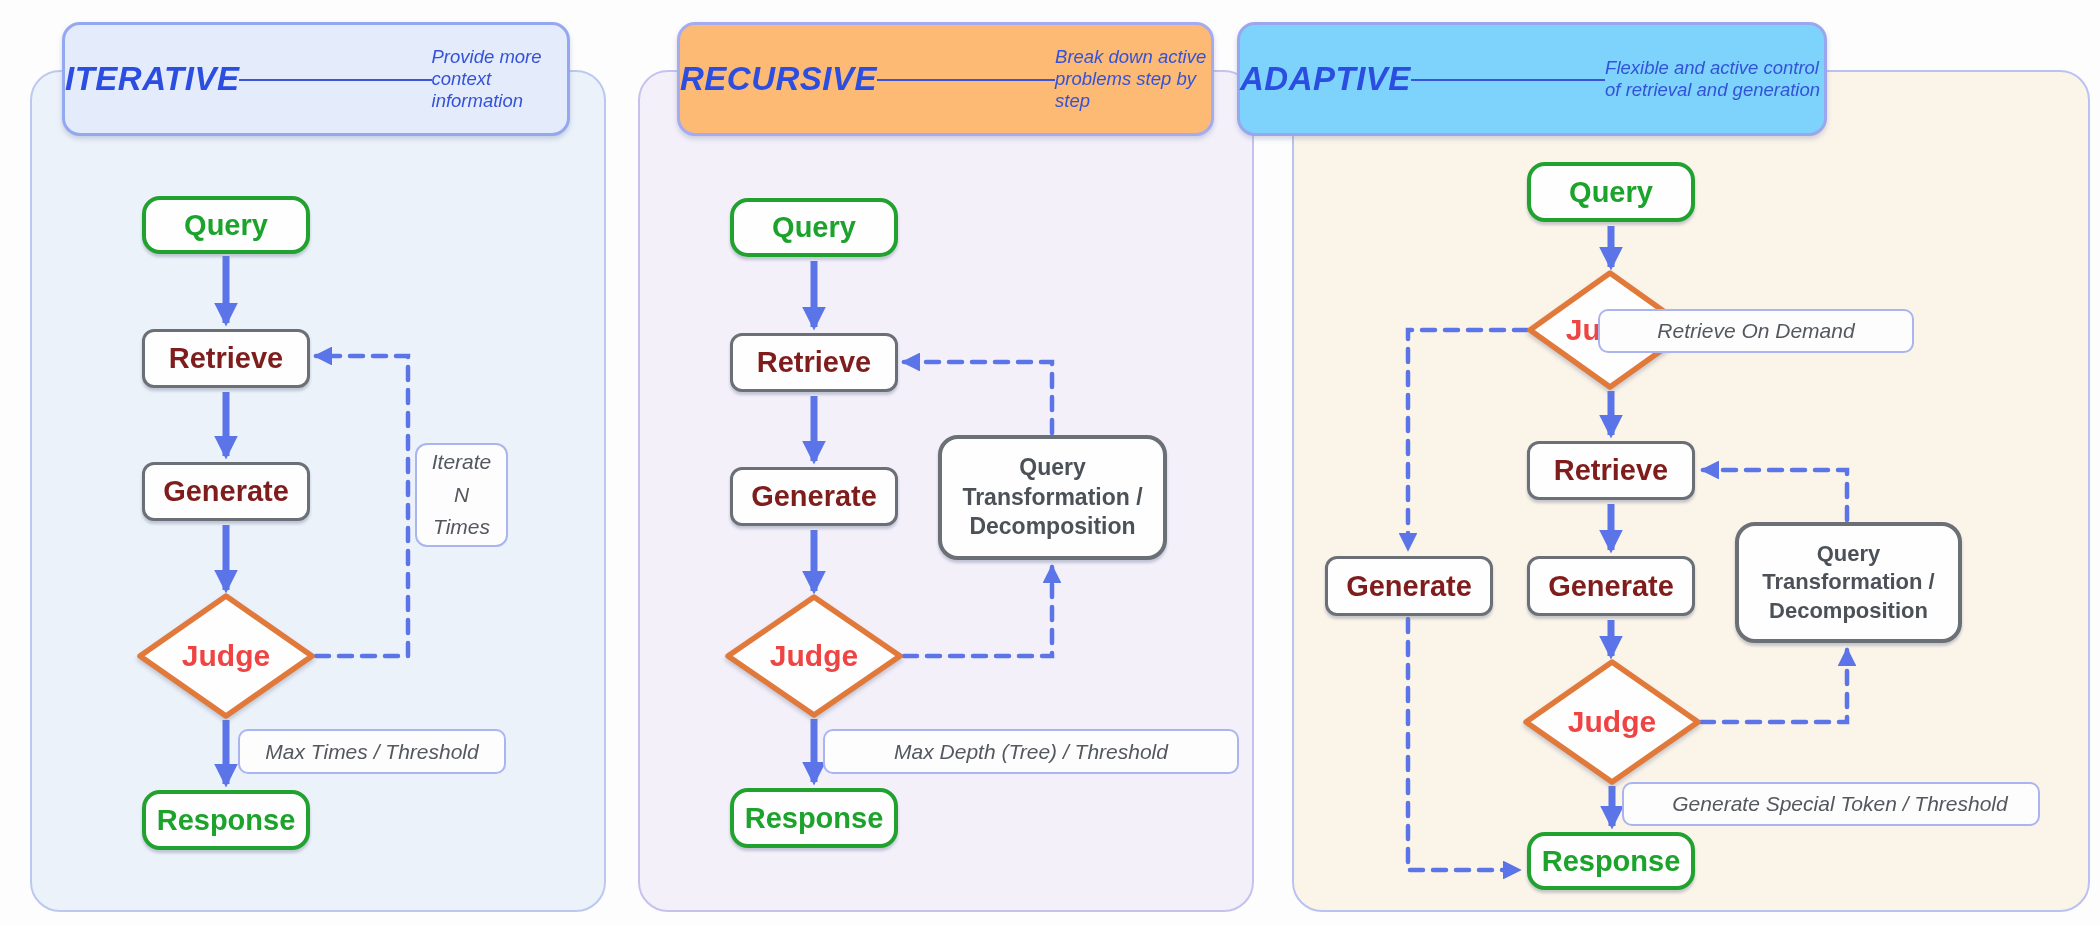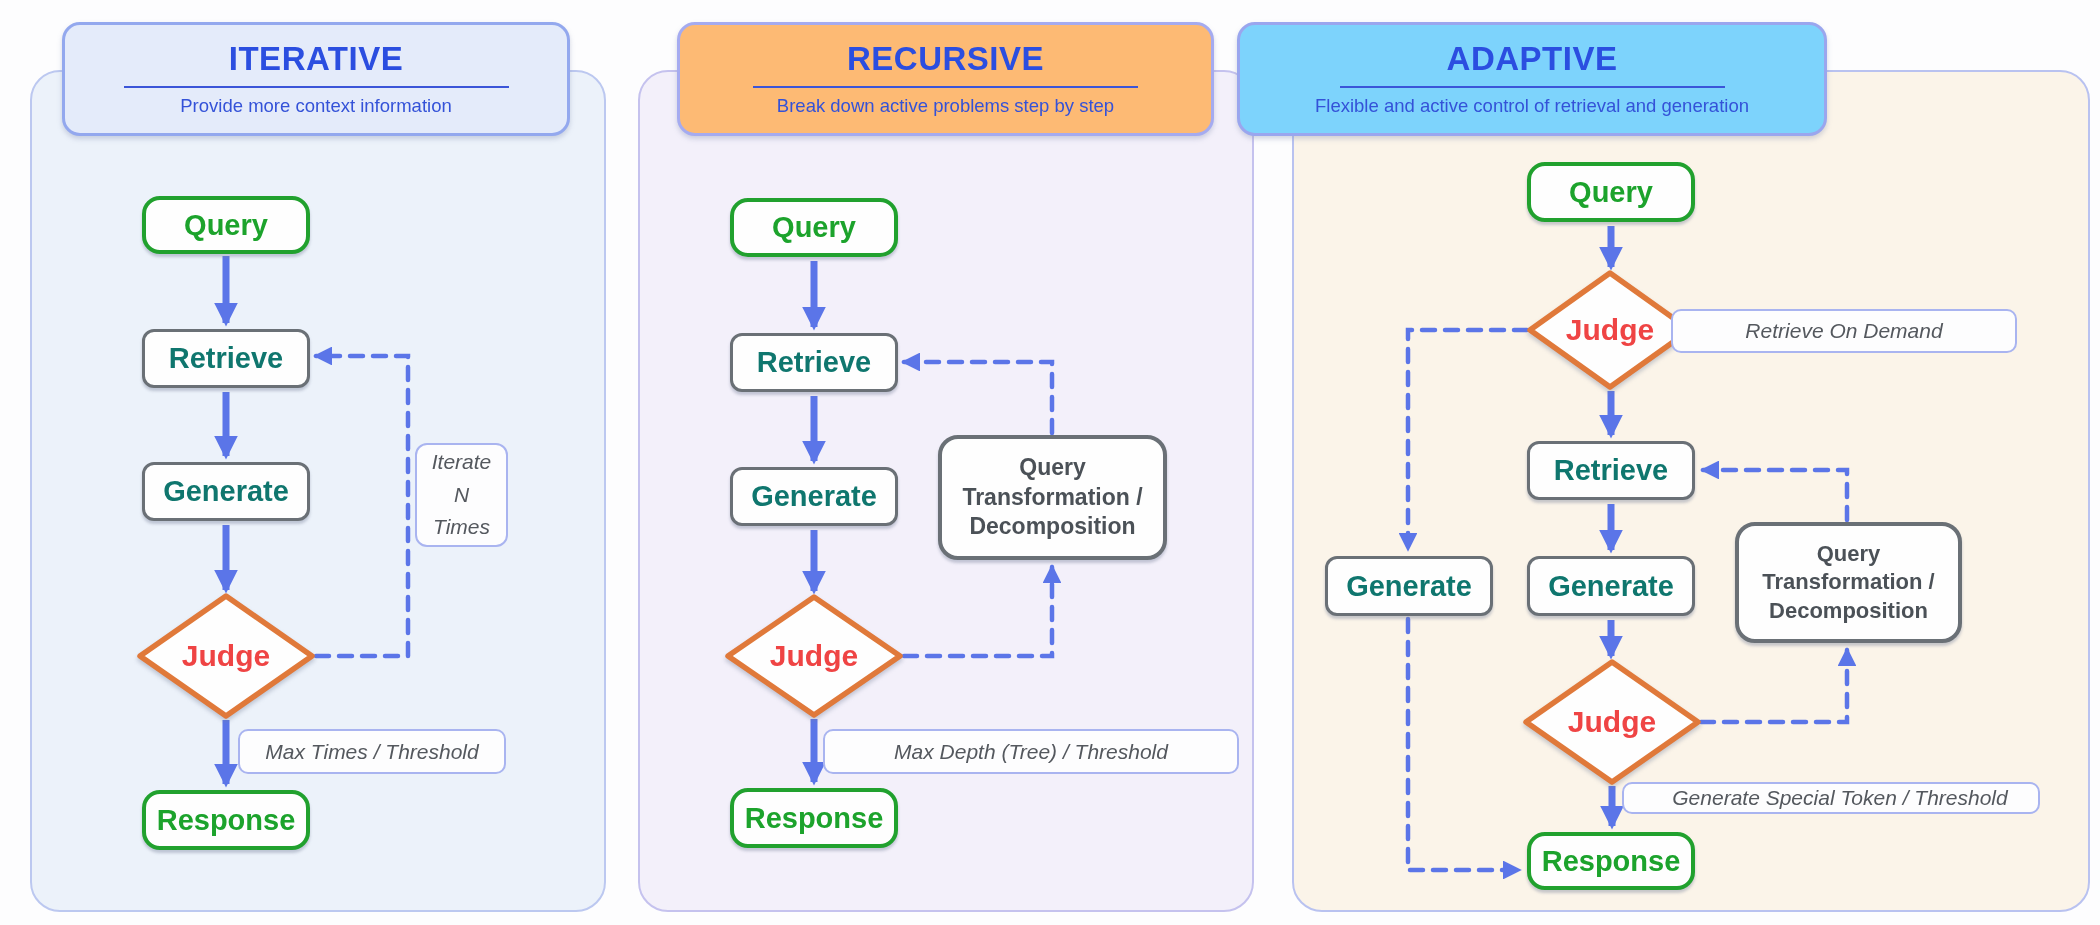--- a/index.html
+++ b/index.html
@@ -3,31 +3,31 @@
 <meta charset="utf-8">
 <style>
   html,body{margin:0;padding:0;background:#fdfdfe;}
   .stage{position:relative;width:2100px;height:925px;background:#fdfdfe;
          font-family:"Liberation Sans",sans-serif;overflow:hidden;}
   .panel{position:absolute;top:70px;height:842px;border-radius:30px;border:2px solid;box-sizing:border-box;}
   .panel.p1{left:30px;width:576px;background:#ecf2fa;border-color:#bcc8f0;}
   .panel.p2{left:638px;width:616px;background:#f3f0fa;border-color:#c5c2ee;}
   .panel.p3{left:1292px;width:798px;background:#fbf4e9;border-color:#b9c2f0;}
   .hdr{position:absolute;top:22px;height:114px;border-radius:18px;border:3px solid;box-sizing:border-box;
-       display:flex;flex-direction:column;align-items:center;justify-content:center;
-       box-shadow:0 3px 5px rgba(130,140,175,.35);}
+       display:flex;flex-direction:row;align-items:center;justify-content:center;
+       box-shadow:0 3px 5px rgba(130,140,175,.35);font-style:italic;}
   .hdr.h1{left:62px;width:508px;background:#e4ebfa;border-color:#93a8ee;}
   .hdr.h2{left:677px;width:537px;background:#fdba74;border-color:#a5abf0;}
   .hdr.h3{left:1237px;width:590px;background:#7dd3fc;border-color:#9aa6ee;}
   .hdr .title{font-size:33px;font-weight:bold;color:#2b4ee0;letter-spacing:.5px;line-height:1.1;}
   .hdr .rule{width:385px;border-top:2px solid #3b55d8;margin:8px 0 7px 0;}
   .hdr .subtitle{font-size:18.5px;color:#3452d8;}
   .node{position:absolute;box-sizing:border-box;display:flex;align-items:center;justify-content:center;
         background:#fefefe;border:3.5px solid #6a7076;border-radius:12px;
-        font-weight:bold;font-size:29px;color:#0f766e;
+        font-weight:bold;font-size:29px;color:#7f1d1d;
         box-shadow:0 3px 3px rgba(120,130,155,.40);}
   .node.green{border:4.5px solid #21a12e;color:#1ca32c;border-radius:18px;}
   .qt{position:absolute;box-sizing:border-box;display:flex;align-items:center;justify-content:center;
       background:#fefefe;border:4px solid #6a7076;border-radius:20px;
       font-weight:bold;font-size:23px;color:#4b5157;text-align:center;white-space:pre-line;line-height:1.3;
       box-shadow:0 3px 3px rgba(120,130,155,.40);}
   .label-box{position:absolute;box-sizing:border-box;display:flex;align-items:center;justify-content:center;
       background:#fdfdfe;border:2px solid #a9b4f0;border-radius:10px;
       font-style:italic;font-size:21px;color:#54585e;text-align:center;}
   .label-box.multi{white-space:pre-line;line-height:1.55;border-radius:12px;}
@@ -126,24 +126,24 @@
   <div class="node" style="left:730px;top:467px;width:168px;height:59px;">Generate</div>
   <div class="judge-label" style="left:744px;top:626px;width:140px;height:60px;">Judge</div>
   <div class="node green" style="left:730px;top:788px;width:168px;height:60px;">Response</div>
   <div class="qt" style="left:938px;top:435px;width:229px;height:125px;">Query
 Transformation /
 Decomposition</div>
   <div class="label-box" style="left:823px;top:729px;width:416px;height:45px;">Max Depth (Tree) / Threshold</div>
 
   <div class="node green" style="left:1527px;top:162px;width:168px;height:60px;">Query</div>
   <div class="judge-label" style="left:1540px;top:300px;width:140px;height:60px;">Judge</div>
-  <div class="label-box" style="left:1671px;top:309px;width:346px;height:44px;">Retrieve On  Demand</div>
+  <div class="label-box" style="left:1598px;top:309px;width:316px;height:44px;">Retrieve On  Demand</div>
   <div class="node" style="left:1527px;top:441px;width:168px;height:59px;">Retrieve</div>
   <div class="node" style="left:1325px;top:556px;width:168px;height:60px;">Generate</div>
   <div class="node" style="left:1527px;top:556px;width:168px;height:60px;">Generate</div>
   <div class="qt" style="left:1735px;top:522px;width:227px;height:121px;font-size:22px;">Query
 Transformation /
 Decomposition</div>
   <div class="judge-label" style="left:1542px;top:692px;width:140px;height:60px;">Judge</div>
-  <div class="label-box" style="left:1622px;top:782px;width:418px;height:32px;padding-left:18px;">Generate Special Token / Threshold</div>
+  <div class="label-box" style="left:1622px;top:782px;width:418px;height:44px;padding-left:18px;">Generate Special Token / Threshold</div>
   <div class="node green" style="left:1527px;top:832px;width:168px;height:58px;">Response</div>
 
 </div>
 
 </body></html>

